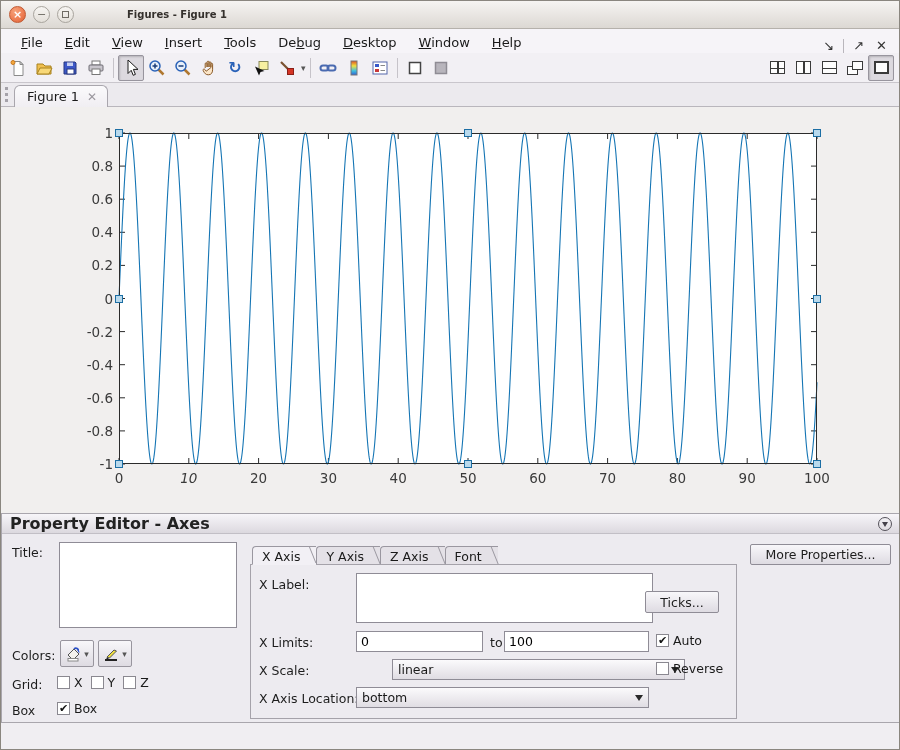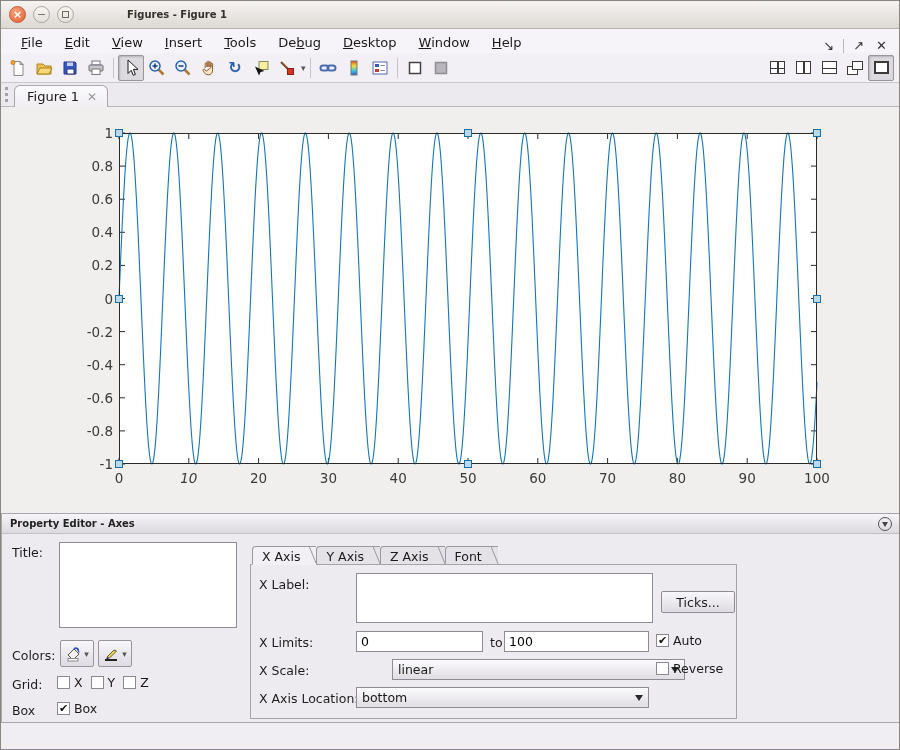--- a/index.html
+++ b/index.html
@@ -63,21 +63,21 @@
   .plot-area { position:absolute; left:118px; top:26px; width:698px; height:331px; background:#fff; }
   .plot-area svg { position:absolute; left:0; top:0; overflow:visible; }
   .tick-label-x { position:absolute; width:44px; text-align:center; font-size:13.5px; color:#3a3a3a; }
   .tick-label-y { position:absolute; width:46px; text-align:right; font-size:13.5px; color:#3a3a3a; }
   .handle { position:absolute; width:8px; height:8px; background:#b9d9ec; border:1.5px solid #1c6ea4; }
 
   
   .pe { position:absolute; left:0; top:512px; width:900px; height:210px; border:1px solid #a9a6ad; background:#edebf0; }
   .pe-header { position:relative; height:20px; background:linear-gradient(#f7f5f9,#dcd9df);
     border-bottom:1px solid #c2bfc6; display:flex; align-items:center; padding:0 8px; }
-  .pe-header-title { font-weight:bold; font-size:10px; color:#222; }
+  .pe-header-title { font-weight:bold; font-size:16px; color:#222; }
   .pe-collapse { margin-left:auto; width:14px; height:14px; border:1px solid #55525a; border-radius:50%;
     display:flex; align-items:center; justify-content:center; cursor:default; }
   .pe-collapse::after { content:''; border-left:3.5px solid transparent; border-right:3.5px solid transparent; border-top:5px solid #44414a; margin-top:1px; }
   .pe-body { position:relative; height:189px; font-size:12.5px; }
   .pe-label { position:absolute; color:#1d1d1d; }
   .textarea-box { position:absolute; background:#fff; border:1px solid #8f8c96; resize:none;
     font-family:"DejaVu Sans", sans-serif; font-size:12.5px; outline:none; }
   .icon-btn { position:absolute; width:34px; height:27px; background:linear-gradient(#f8f7fa,#dedbe2);
     border:1px solid #98959e; border-radius:2px; display:flex; align-items:center; justify-content:center; gap:2px; cursor:default; }
   .checkbox { display:inline-block; width:13px; height:13px; background:#fff; border:1px solid #8a8890;
@@ -409,21 +409,21 @@
       <div class="pe-tabs">
         <span class="pe-tab active">X Axis</span>
         <span class="pe-tab">Y Axis</span>
         <span class="pe-tab">Z Axis</span>
         <span class="pe-tab">Font</span>
       </div>
 
       <div class="group-box">
         <span class="pe-label gb-item" style="left:8px; top:12px;">X Label:</span>
         <textarea class="textarea-box" style="left: 105px; top: 8px; width: 297px; height: 50px;"></textarea>
-        <button class="push-btn" style="left:410px; top:26px; width:74px; height:22px;">Ticks...</button>
+        <button class="push-btn" style="left:394px; top:26px; width:74px; height:22px;">Ticks...</button>
 
         <span class="pe-label gb-item" style="left:8px; top:70px;">X Limits:</span>
         <input class="text-input" style="left: 105px; top: 66px; width: 127px;" value="0">
         <span class="pe-label gb-item" style="left:239px; top:70px;">to</span>
         <input class="text-input" style="left: 253px; top: 66px; width: 145px;" value="100">
         <span class="cb-row" style="left:405px; top:68px;">
           <span class="checkbox">✔</span>
           <span>Auto</span>
         </span>
 
@@ -437,17 +437,18 @@
           <span>Reverse</span>
         </span>
 
         <span class="pe-label gb-item" style="left:8px; top:126px;">X Axis Location:</span>
         <span class="select" style="left:105px; top:122px; width:293px;">
           <span>bottom</span>
           <span class="sel-arrow"></span>
         </span>
       </div>
 
+      <button class="push-btn" style="left:748px; top:10px; width:141px; height:21px;">More Properties...</button>
     </div>
   </div>
 
   <div class="bottom-strip"></div>
 </div>
 
 </body></html>

